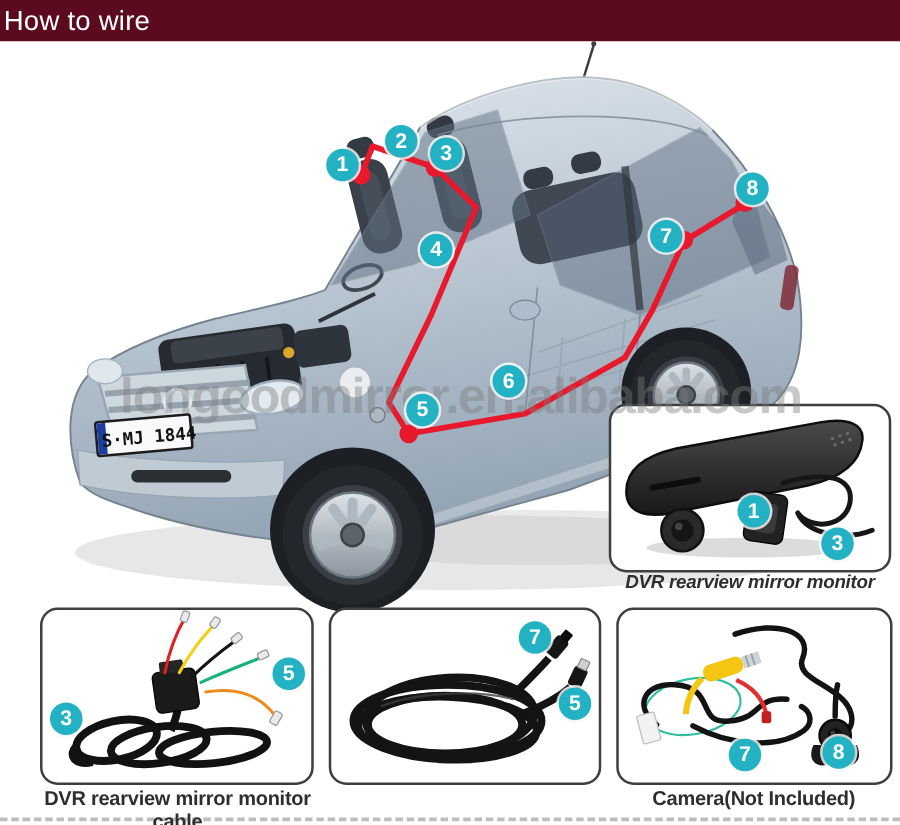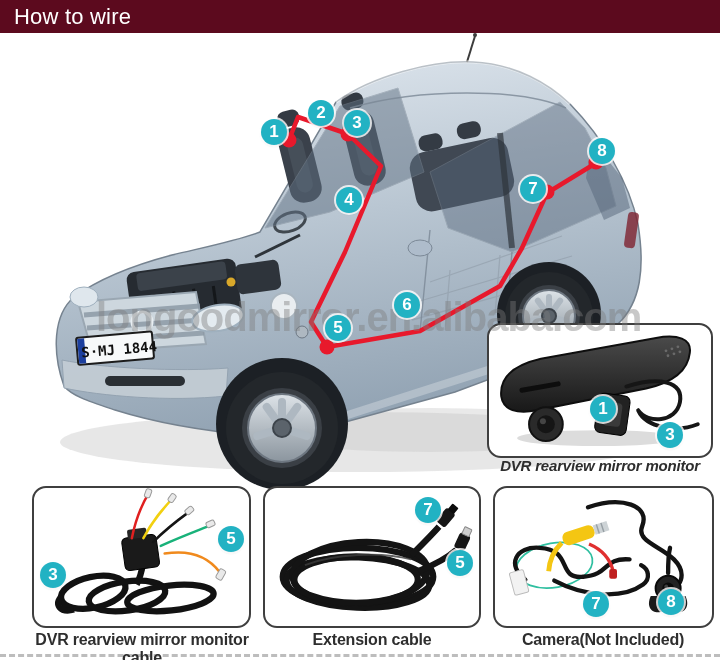--- a/index.html
+++ b/index.html
@@ -1,21 +1,21 @@
 <!DOCTYPE html>
 <html><head>
 <meta charset="utf-8">
 <style>
   html,body{margin:0;padding:0;background:#ffffff;}
   #stage{position:relative;width:720px;height:660px;overflow:hidden;background:#fff;
          font-family:"Liberation Sans",sans-serif;}
   
   #header{position:absolute;left:0;top:0;width:720px;height:33px;z-index:10;
           display:flex;align-items:center;}
-  #header .title{color:#fff;font-size:22px;padding-left:14px;letter-spacing:.2px;}
+  #header .title{color:#fff;font-size:22px;padding-left:3px;letter-spacing:.2px;}
   
   #car-layer{position:absolute;left:0;top:0;z-index:1;}
   .panel{position:absolute;background:#fff;border:2.5px solid #3f3f3f;border-radius:14px;
          z-index:2;box-sizing:border-box;overflow:hidden;}
   #overlay-svg{position:absolute;left:0;top:0;z-index:3;pointer-events:none;}
   #watermark{position:absolute;left:96px;top:295px;width:640px;z-index:4;
              font-size:40px;font-weight:bold;letter-spacing:-1px;white-space:nowrap;
              color:rgba(125,125,125,.42);pointer-events:none;}
   #badge-layer{position:absolute;left:0;top:0;width:720px;height:660px;z-index:5;pointer-events:none;}
   .badge{position:absolute;width:26px;height:26px;border-radius:50%;
@@ -254,21 +254,20 @@
         <rect x="-6" y="-12" width="12" height="18" rx="3" fill="#161616"></rect>
         <rect x="-4" y="-19" width="8" height="8" rx="1" fill="#0c0c0c"></rect>
       </g>
       <g transform="translate(202,58) rotate(25)">
         <rect x="-6" y="-11" width="12" height="17" rx="3" fill="#161616"></rect>
         <rect x="-4" y="-18" width="8" height="8" rx="1" fill="#cfcfcf" stroke="#888"></rect>
       </g>
       <path d="M 40,80 C 70,68 120,66 150,74" stroke="#3c3c3c" stroke-width="2" fill="none" opacity=".8"></path>
     </svg>
   </div>
-  <div class="caption" id="cap-ext">Extension cable</div>
 
   <div class="panel" id="panel-camera" style="left:493px;top:486px;width:221px;height:142px;">
     <svg width="216" height="137" viewBox="0 0 221 142">
       <ellipse cx="60" cy="80" rx="40" ry="23" transform="rotate(-10 60 80)" fill="none" stroke="#2fbfa0" stroke-width="1.8"></ellipse>
       <g fill="none" stroke="#131313" stroke-width="4.5" stroke-linecap="round">
         <path d="M 30,95 C 10,80 20,60 45,62 C 80,64 62,95 90,92 C 118,90 110,72 138,74"></path>
         <path d="M 95,20 C 130,8 160,18 151,40 C 145,55 170,60 184,74 C 198,88 192,106 176,104"></path>
         <path d="M 60,96 C 90,112 130,116 152,100 C 160,94 158,84 150,80"></path>
         <path d="M 178,88 C 178,78 178,70 180,62"></path>
       </g>

